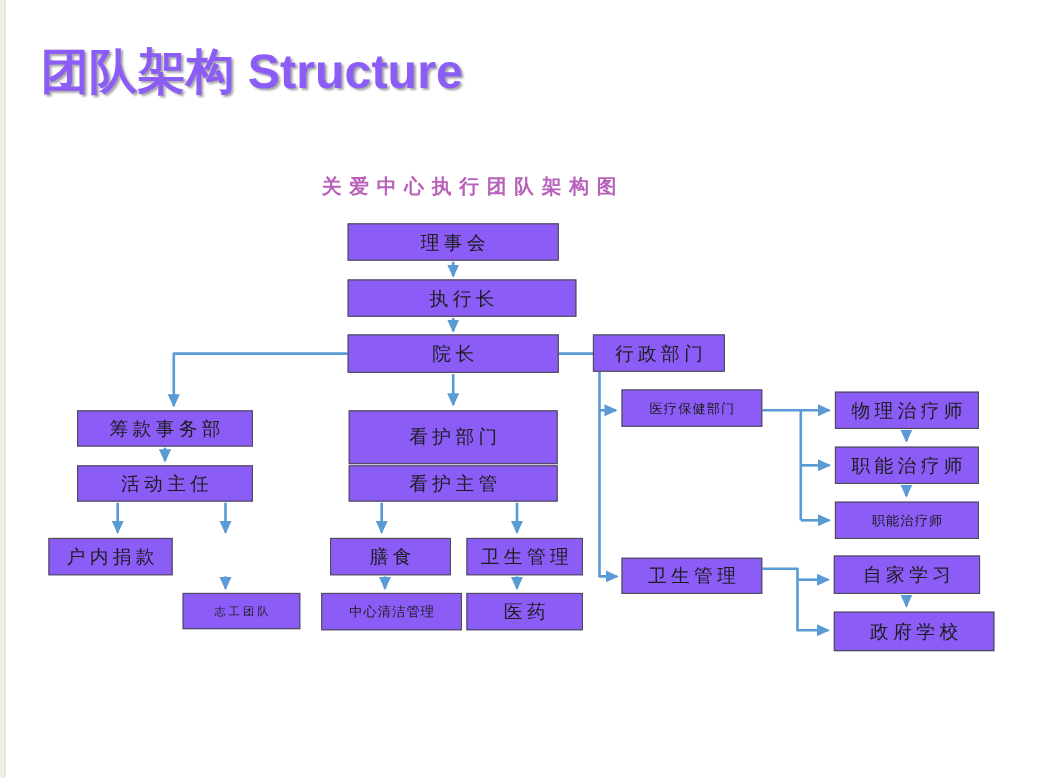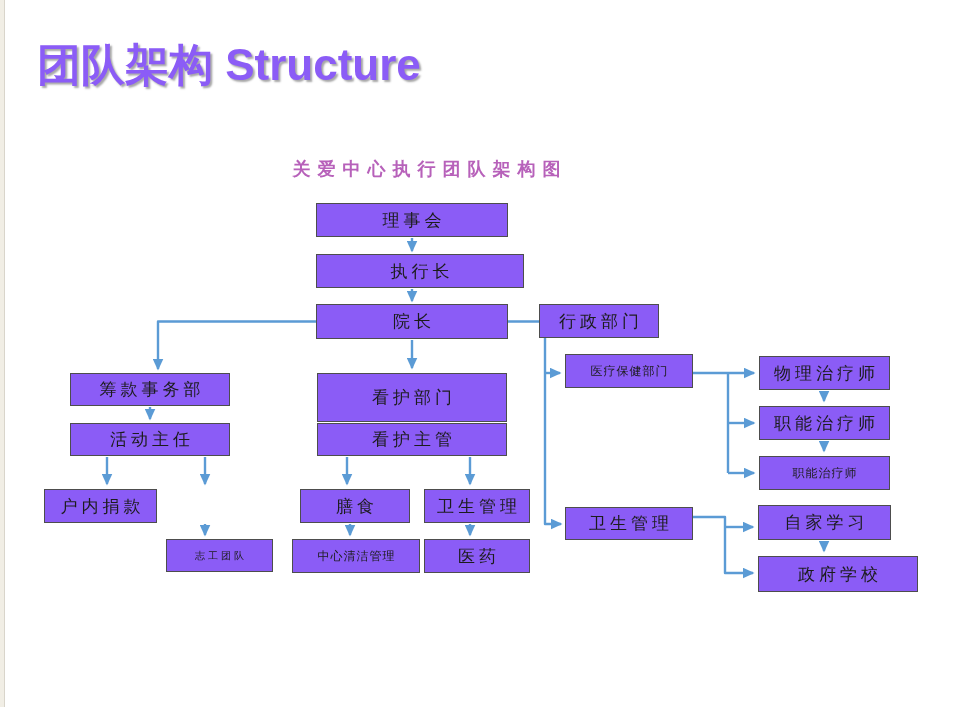--- a/index.html
+++ b/index.html
@@ -96,14 +96,14 @@
 
   <div class="node" style="left:539px;top:304px;width:120px;height:34px">行政部门</div>
   <div class="node tight" style="left:565px;top:354px;width:128px;height:34px">医疗保健部门</div>
   <div class="node" style="left:565px;top:507px;width:128px;height:33px">卫生管理</div>
 
   <div class="node" style="left:759px;top:356px;width:131px;height:34px">物理治疗师</div>
   <div class="node" style="left:759px;top:406px;width:131px;height:34px">职能治疗师</div>
   <div class="node tight" style="left:759px;top:456px;width:131px;height:34px">职能治疗师</div>
 
   <div class="node" style="left:758px;top:505px;width:133px;height:35px">自家学习</div>
-  <div class="node" style="left:758px;top:556px;width:160px;height:36px">政府学校</div>
+  <div class="node" style="left:758px;top:556px;width:146px;height:36px">政府学校</div>
 </div>
 
 </body></html>

